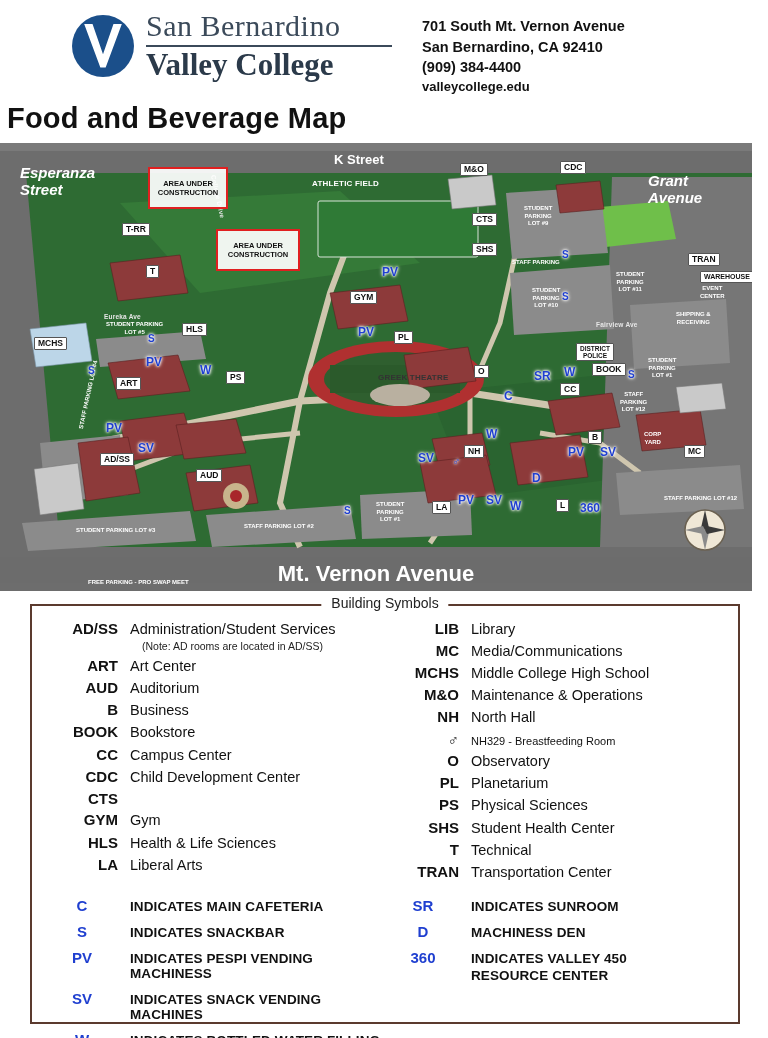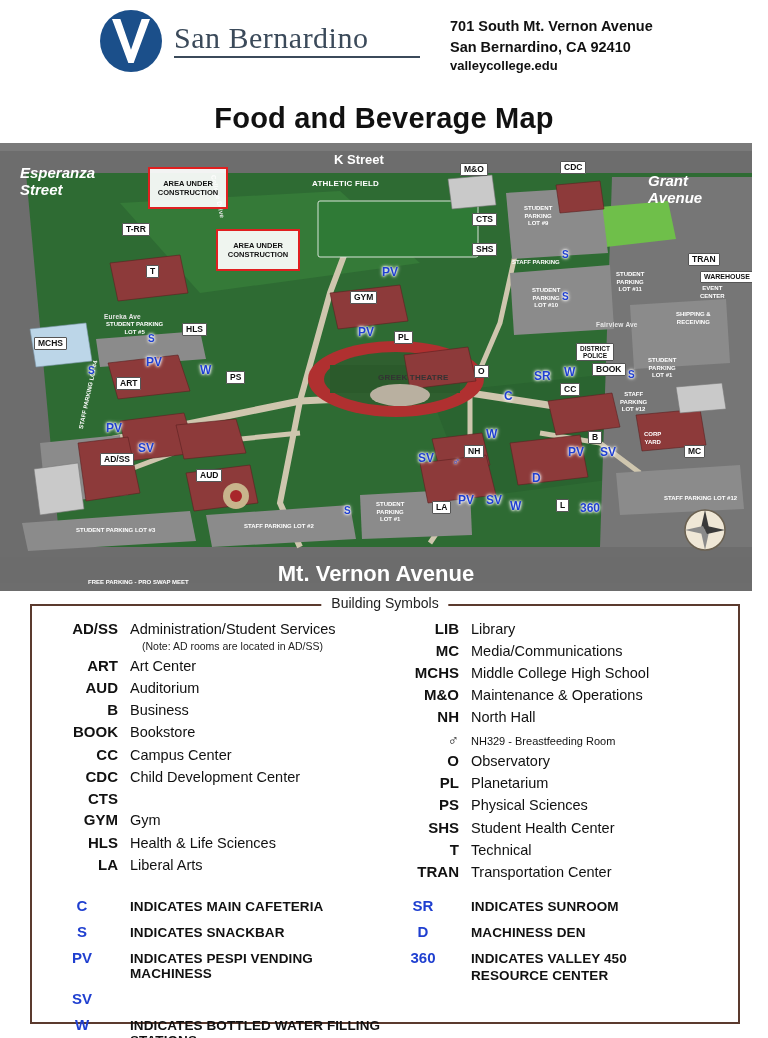--- a/index.html
+++ b/index.html
@@ -10,21 +10,21 @@
     font-family:"Liberation Sans", sans-serif;
     color:#1a1a1a;
     position:relative;
     overflow:hidden;
   }
 
   
   .header {
     display:flex;
     align-items:flex-start;
-    padding:10px 16px 0 28px;
+    padding:10px 16px 0 0;
     height:100px;
   }
   .logo-block {
     display:flex;
     align-items:center;
     margin-left:72px;
   }
   .logo-mark {
     width:62px; height:62px;
     border-radius:50%;
@@ -65,25 +65,24 @@
     margin-top:6px;
     font-size:14.5px;
     line-height:1.42;
     font-weight:bold;
     color:#111;
   }
   .contact .web { font-weight:bold; font-size:13px; }
 
   
   .map-title {
-    text-align:center;
     font-size:29px;
     font-weight:bold;
     letter-spacing:.2px;
-    margin:2px 0 8px 0;
+    margin:2px 0 8px 7px;
     color:#111;
   }
 
   
   .map-wrap {
     position:relative;
     margin:0 0;
     width:752px;
     height:448px;
     background:#6f6f6f;
@@ -224,25 +223,27 @@
 </style>
 </head>
 <body>
 
 <div class="header">
   <div class="logo-block">
     <div class="logo-mark"></div>
     <div class="logo-text">
       <div class="logo-line1">San Bernardino</div>
       <div class="logo-rule"></div>
+      <div class="logo-line2">Valley College</div>
     </div>
   </div>
   <div class="contact">
     <div>701 South Mt. Vernon Avenue</div>
     <div>San Bernardino, CA 92410</div>
+    <div>(909) 384-4400</div>
     <div class="web">valleycollege.edu</div>
   </div>
 </div>
 
 <div class="map-title">Food and Beverage Map</div>
 
 <div class="map-wrap">
   <svg class="map-svg" viewBox="0 0 752 448" preserveAspectRatio="none">
 
     <rect x="0" y="0" width="752" height="448" fill="#7a7a7a"></rect>
@@ -533,20 +534,21 @@
       <div class="amen-row">
         <div class="amen-key">S</div>
         <div class="amen-txt">INDICATES SNACKBAR</div>
       </div>
       <div class="amen-row">
         <div class="amen-key">PV</div>
         <div class="amen-txt">INDICATES PESPI VENDING MACHINESS</div>
       </div>
       <div class="amen-row">
         <div class="amen-key">SV</div>
+        <div class="amen-txt">INDICATES SNACK VENDING MACHINES</div>
       </div>
       <div class="amen-row">
         <div class="amen-key">W</div>
         <div class="amen-txt">INDICATES BOTTLED WATER FILLING STATIONS</div>
       </div>
     </div>
     <div class="amen-col">
       <div class="amen-row">
         <div class="amen-key">SR</div>
         <div class="amen-txt">INDICATES SUNROOM</div>

